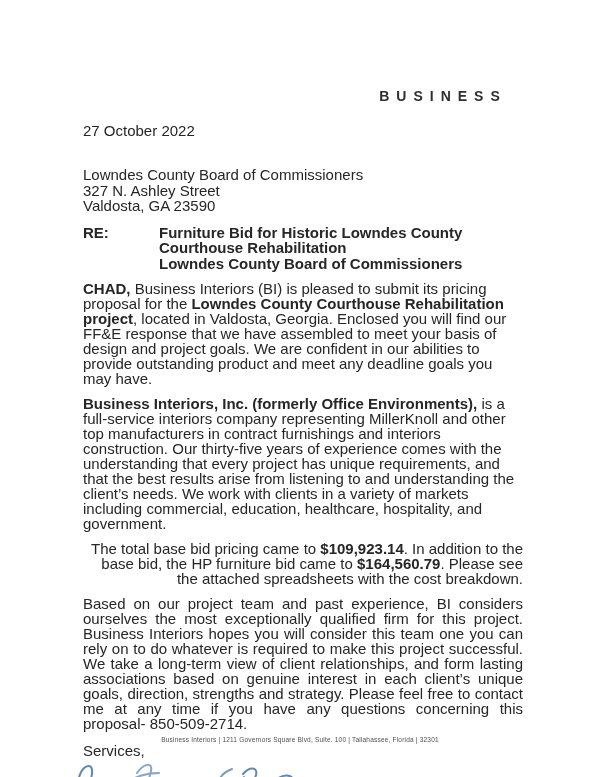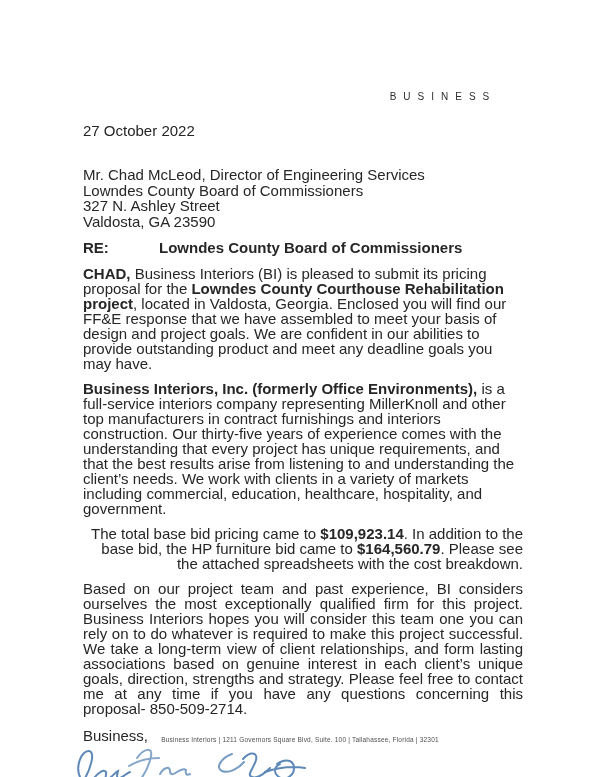--- a/index.html
+++ b/index.html
@@ -10,21 +10,21 @@
     background:#ffffff;
     font-family:"Liberation Sans", sans-serif;
     color:#262626;
     overflow:hidden;
     margin:0 auto;
   }
   .letterhead {
     position:absolute; top:88px; right:72px;
     width:170px; text-align:center;
     font-family:"Liberation Sans", sans-serif;
-    font-size:10px; font-weight:400; color:#2e2e2e;
+    font-size:14px; font-weight:700; color:#2e2e2e;
     line-height:17px;
   }
   .letterhead .lh-line { letter-spacing:7px; white-space:nowrap; display:block; }
   .content {
     position:absolute; left:83px; top:123px; width:440px;
     font-size:15px; line-height:15px;
   }
   .date-line { margin-bottom:29px; }
   .recipient-block div { line-height:15.5px; }
   .re-block { display:flex; margin-top:11px; font-weight:bold;gap:39px; }
@@ -50,39 +50,39 @@
 
   <div class="letterhead">
     <span class="lh-line">BUSINESS</span>
   </div>
 
   <div class="content">
 
     <div class="date-line">27 October 2022</div>
 
     <div class="recipient-block">
-      <div>Mr. Chad McLeod, Director of Engineering Services</div>
       <div>Lowndes County Board of Commissioners</div>
       <div>327 N. Ashley Street</div>
       <div>Valdosta, GA 23590</div>
     </div>
 
     <div class="re-block">
       <div class="re-label">RE:</div>
       <div class="re-lines">
+        <div>Furniture Bid for Historic Lowndes County Courthouse Rehabilitation</div>
         <div>Lowndes County Board of Commissioners</div>
       </div>
     </div>
 
     <p class="body-para" style="text-align: left;"><span class="bold">CHAD,</span><span> Business Interiors (BI) is pleased to submit its pricing proposal for the </span><span class="bolditalic">Lowndes County Courthouse Rehabilitation project</span><span>, located in Valdosta, Georgia.  Enclosed you will find our FF&amp;E response that we have assembled to meet your basis of design and project goals.  We are confident in our abilities to provide outstanding product and meet any deadline goals you may have.</span></p>
     <p class="body-para" style="text-align: left;"><span class="bold">Business Interiors, Inc. (formerly Office Environments),</span><span> is a full-service interiors company representing MillerKnoll and other top manufacturers in contract furnishings and interiors construction. Our thirty-five years of experience comes with the understanding that every project has unique requirements, and that the best results arise from listening to and understanding the client’s needs. We work with clients in a variety of markets including commercial, education, healthcare, hospitality, and government.</span></p>
     <p class="body-para" style="text-align: right;"><span>The total base bid pricing came to </span><span class="bold">$109,923.14</span><span>.  In addition to the base bid, the HP furniture bid came to </span><span class="bold">$164,560.79</span><span>. Please see the attached spreadsheets with the cost breakdown.</span></p>
     <p class="body-para" style="text-align: justify;"><span>Based on our project team and past experience, BI considers ourselves the most exceptionally qualified firm for this project.  Business Interiors hopes you will consider this team one you can rely on to do whatever is required to make this project successful. We take a long-term view of client relationships, and form lasting associations based on genuine interest in each client’s unique goals, direction, strengths and strategy.  Please feel free to contact me at any time if you have any questions concerning this proposal- 850-509-2714.</span></p>
 
-    <div class="closing">Business,</div>
+    <div class="closing">Services,</div>
 
     <div class="signature-wrap">
       <svg width="250" height="56" viewBox="0 0 250 56" fill="none" xmlns="http://www.w3.org/2000/svg">
         <g stroke="#4c7cb0" stroke-width="2" stroke-linecap="round" fill="none" opacity="0.9">
           <path d="M12 36 C 5 24, 13 7, 20 8 C 27 9, 21 27, 15 37 C 11 43, 19 42, 25 35 C 30 29, 35 26, 37 29 C 38 31, 35 36, 38 36 C 42 36, 46 29, 49 28 C 48 32, 47 36, 51 35 C 54 34, 58 30, 61 29"></path>
           <path d="M68 15 C 75 5, 84 4, 82 13 C 80 23, 75 32, 71 37 M60 23 C 70 17, 81 15, 90 15" opacity="0.75"></path>
           <path d="M91 31 C 95 24, 101 23, 101 28 C 101 32, 104 32, 108 29 C 111 27, 115 25, 117 27 C 116 30, 117 33, 121 31" opacity="0.8"></path>
           <path d="M163 11 C 152 15, 146 25, 153 28 C 160 31, 170 25, 175 19" opacity="0.85"></path>
           <path d="M174 16 C 181 8, 189 9, 187 17 C 185 25, 177 32, 183 34 C 189 36, 197 29, 201 25"></path>
           <path d="M208 21 C 216 15, 225 17, 225 25 C 225 33, 216 38, 210 34 C 204 30, 205 24, 211 21 M196 29 C 208 25, 224 23, 236 25"></path>

